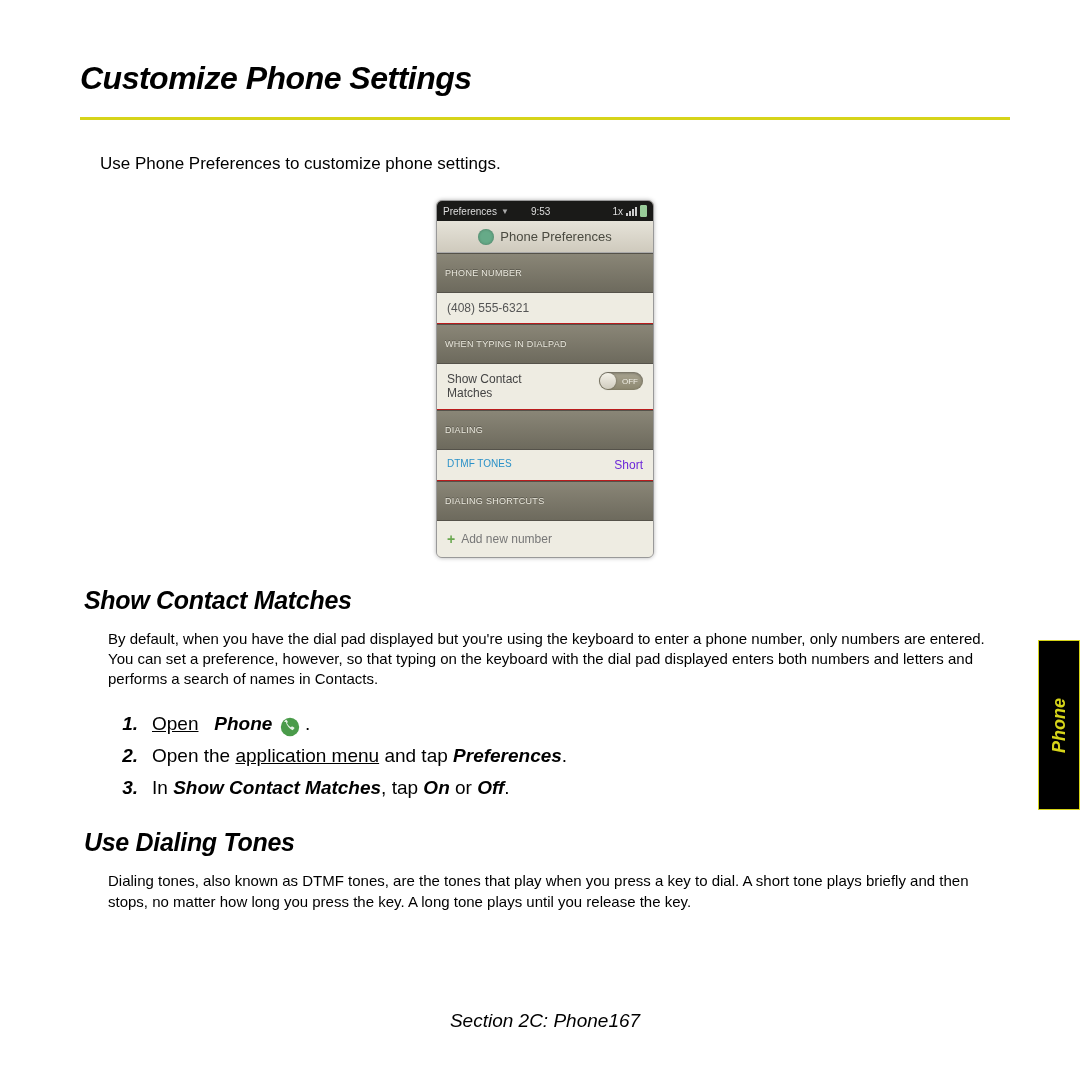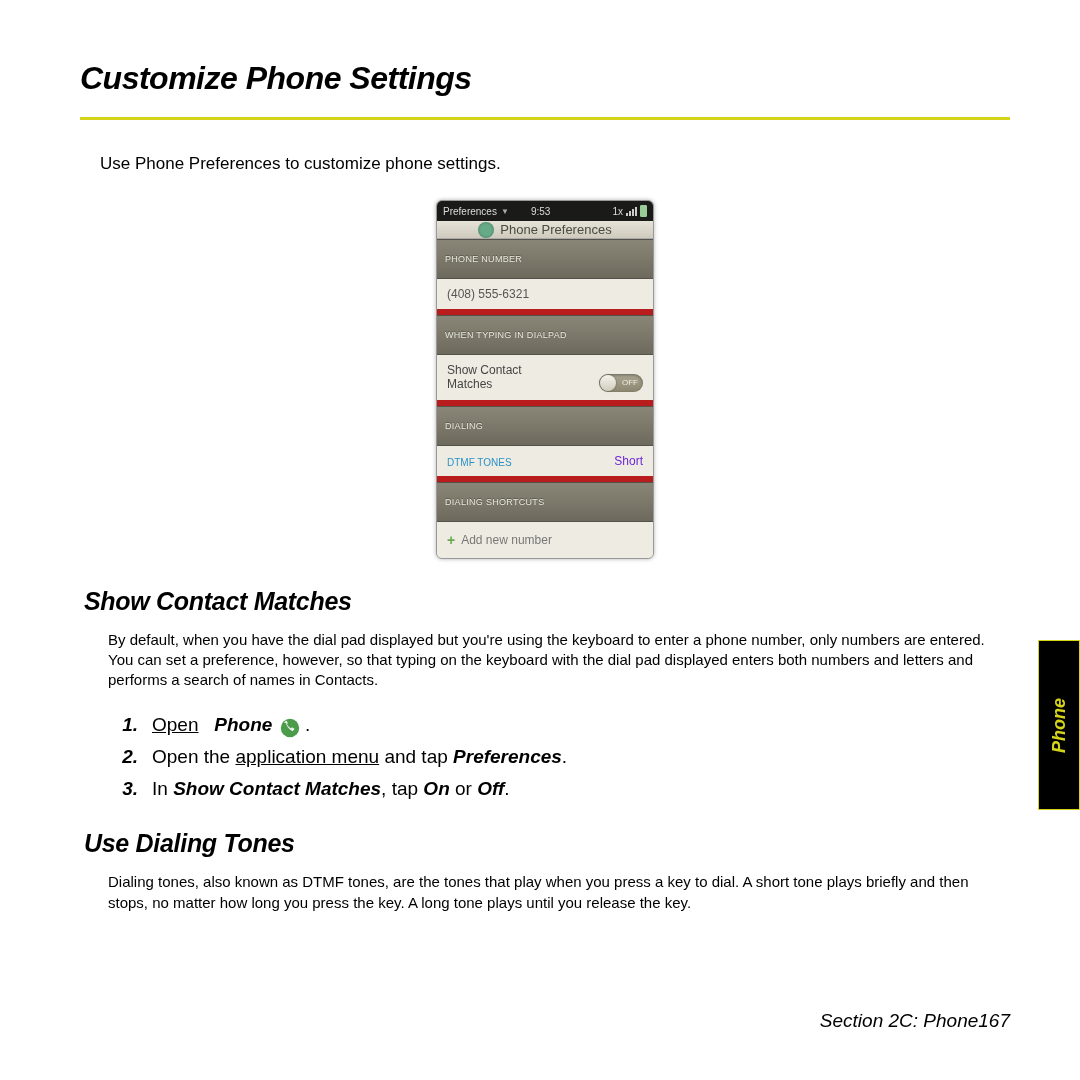--- a/index.html
+++ b/index.html
@@ -67,21 +67,21 @@
   }
   .ps-sb-signal span:nth-child(1){height:3px;}
   .ps-sb-signal span:nth-child(2){height:5px;}
   .ps-sb-signal span:nth-child(3){height:7px;}
   .ps-sb-signal span:nth-child(4){height:9px;}
   .ps-sb-batt {
     width:7px; height:12px; border:1px solid #9c9; border-radius:1px; background:#9c9;
   }
 
   .ps-header {
-    height: 18px;
+    height: 32px;
     background: linear-gradient(#e6e3d9, #cfcabd);
     color: #4a4a40;
     display:flex; align-items:center; justify-content:center;
     font-size: 13px;
     gap:6px;
     border-bottom:1px solid #aaa;
   }
   .ps-header-icon {
     width:16px; height:16px; border-radius:50%; background:#6a8; position:relative;
     box-shadow: inset 0 0 3px rgba(0,0,0,0.3);
@@ -94,23 +94,23 @@
     letter-spacing: 0.3px;
     text-shadow: 0 -1px 0 rgba(0,0,0,0.3);
     border-top: 1px solid #55524a;
     border-bottom: 1px solid #55524a;
   }
   .ps-row {
     background: #eeece2;
     padding: 8px 10px;
     font-size: 12px;
     color: #555;
-    border-bottom:6px solid #b91c1c;
+    border-bottom:1px solid #b91c1c;
     display:flex;
-    align-items:flex-end;
+    align-items:flex-start;
     justify-content: space-between;
   }
   .ps-row .label { color:#555; }
   .ps-row .value { color:#6d28d9; }
   .ps-row.contact .label { max-width:110px; line-height:1.2; color:#444; }
   .ps-toggle {
     width: 44px; height:18px; border-radius:9px;
     background: linear-gradient(#aaa592, #8c876f);
     position:relative; display:flex; align-items:center; justify-content:flex-end;
     padding-right:5px; color:#f0eee4; font-size:8px;
@@ -188,21 +188,21 @@
     white-space: nowrap;
   }
 
   
   .footer {
     position: absolute;
     bottom: 48px;
     left: 80px;
     right: 70px;
     display:flex;
-    justify-content: flex-end;
+    justify-content: center;
     font-style: italic;
     font-size: 19px;
   }
   .footer .section-ref { font-weight: normal; }
   .footer .page-num { font-weight: normal; }
 </style>
 </head>
 <body>
 
 <div class="page">

